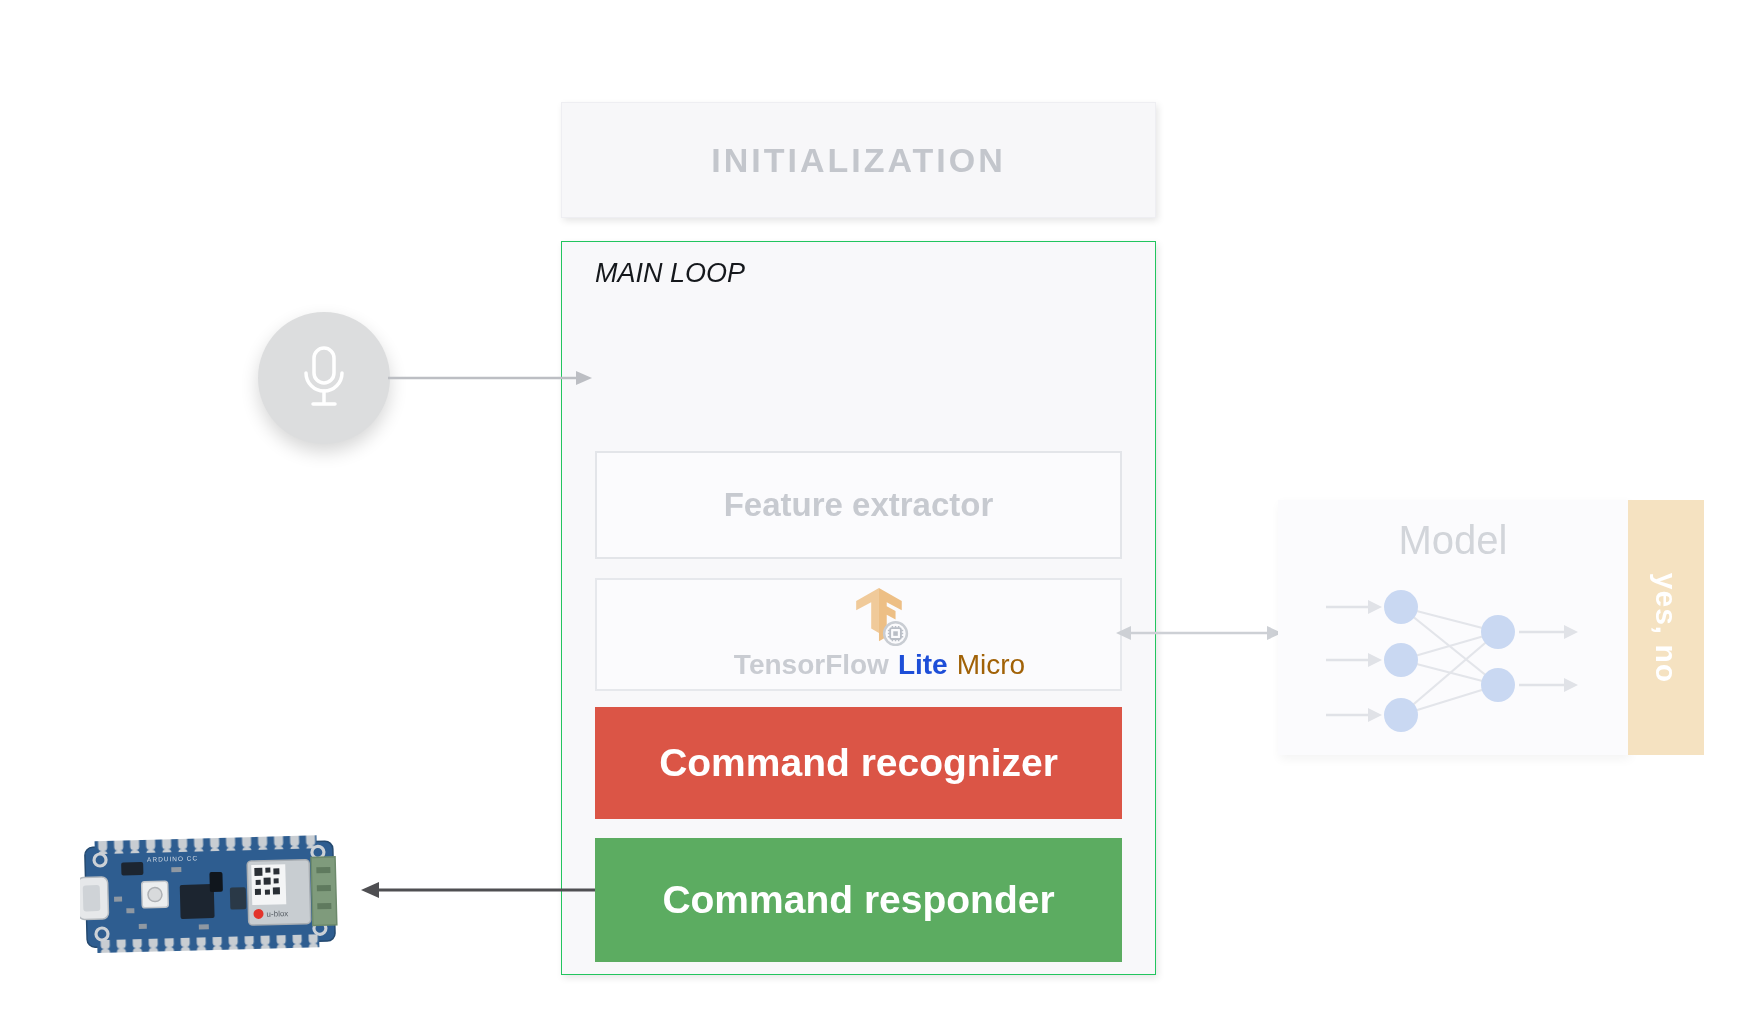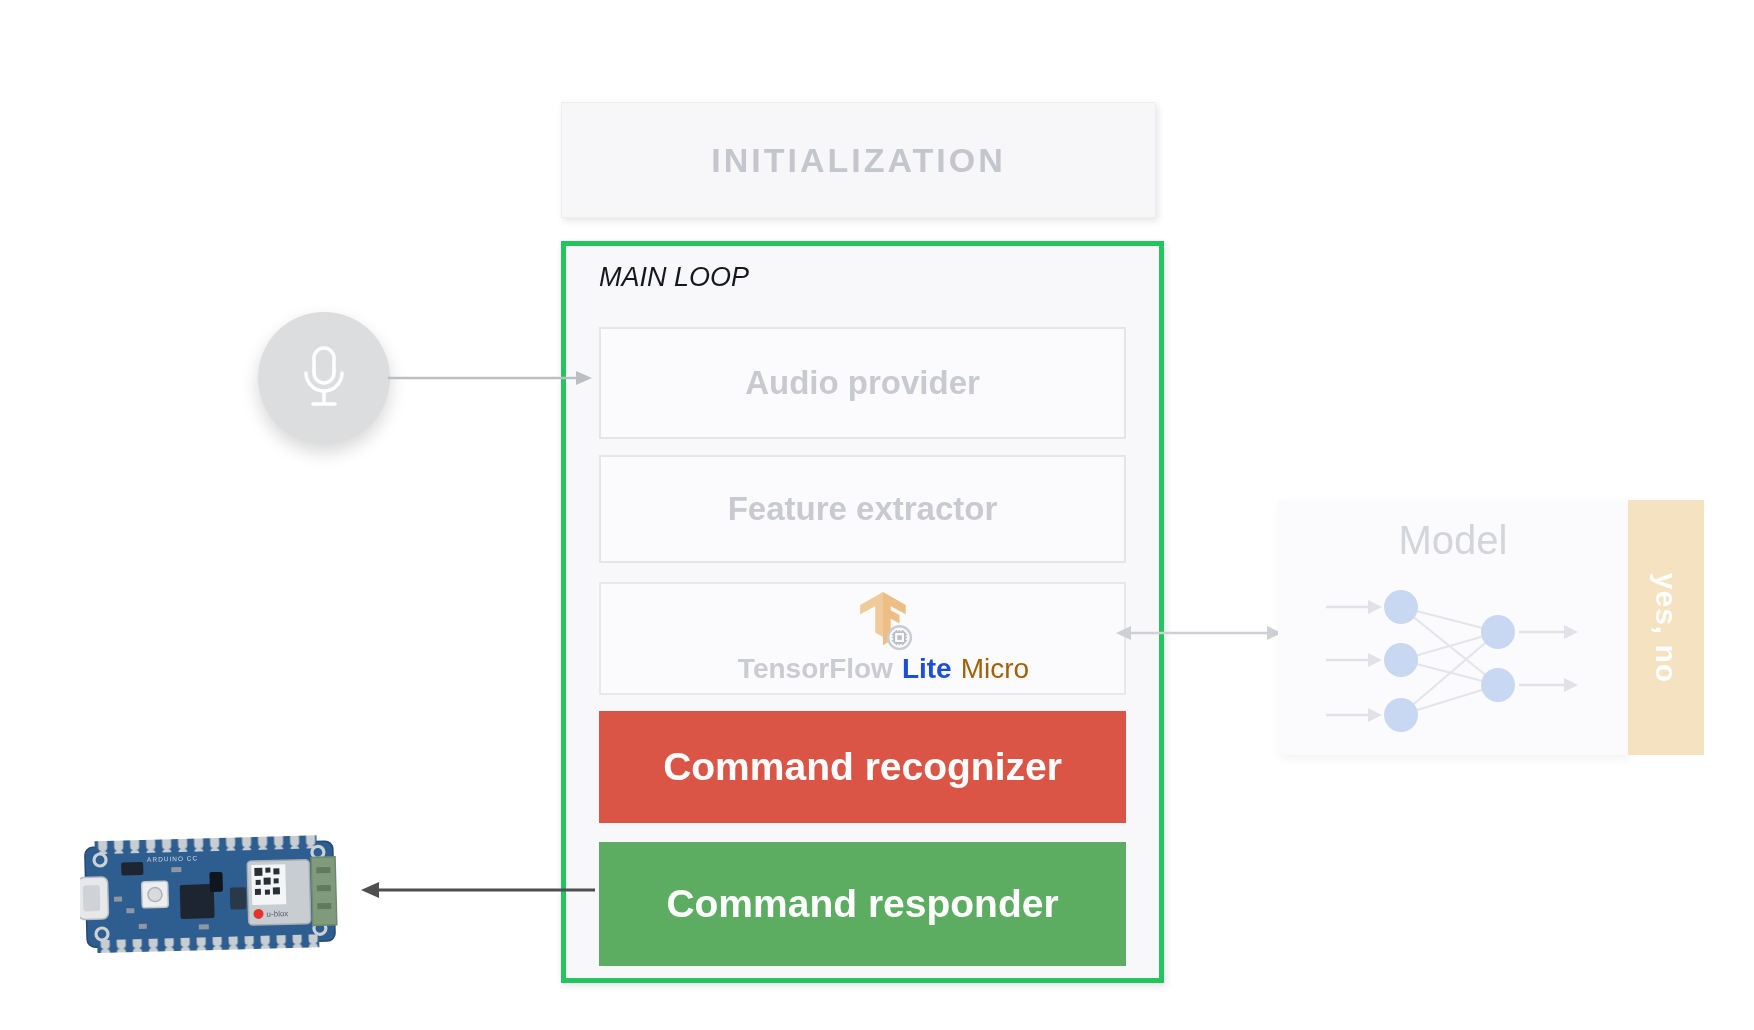--- a/index.html
+++ b/index.html
@@ -8,21 +8,21 @@
   
   .init-box{
     position:absolute;left:545px;top:102px;width:593px;height:114px;
     background:#f7f7f9;border:1px solid #eeeef2;
     box-shadow:2px 3px 7px rgba(0,0,0,0.10);
     display:flex;align-items:center;justify-content:center;
   }
   .init-box .lbl{font-size:34px;font-weight:bold;letter-spacing:3px;color:#c3c6cc;}
   .main-box{
     position:absolute;left:545px;top:241px;width:593px;height:732px;
-    background:#f8f8fa;border:5px solid #22c55e;
+    background:#f8f8fa;border:1px solid #22c55e;
     box-shadow:2px 3px 7px rgba(0,0,0,0.10);
   }
   .main-loop-label{
     position:absolute;left:33px;top:16px;
     font-size:27px;font-style:italic;color:#15181c;
   }
   .stage{
     position:absolute;left:33px;width:527px;
     display:flex;align-items:center;justify-content:center;box-sizing:border-box;
   }
@@ -68,23 +68,20 @@
 
 <div id="canvas">
 
   <div class="init-box">
     <span class="lbl">INITIALIZATION</span>
   </div>
 
   <div class="main-box">
     <div class="main-loop-label">MAIN LOOP</div>
 
-    <div class="stage gray s0">
-      <span class="lbl">Audio provider</span>
-    </div>
 
     <div class="stage gray s1">
       <span class="lbl">Feature extractor</span>
     </div>
 
     <div class="stage tfbox s2">
       <svg width="66" height="58" viewBox="0 0 52 56">
         <polygon points="25,0 3,12.5 3,21.5 17.5,13.8 17.5,39 25,43.5" fill="#F0CA9A"></polygon>
         <polygon points="25,0 47,12.5 47,21.5 32.5,13.8 32.5,17.5 41,22.3 41,30.5 32.5,25.8 32.5,47 25,51.5" fill="#EDBF85"></polygon>
         <g>

